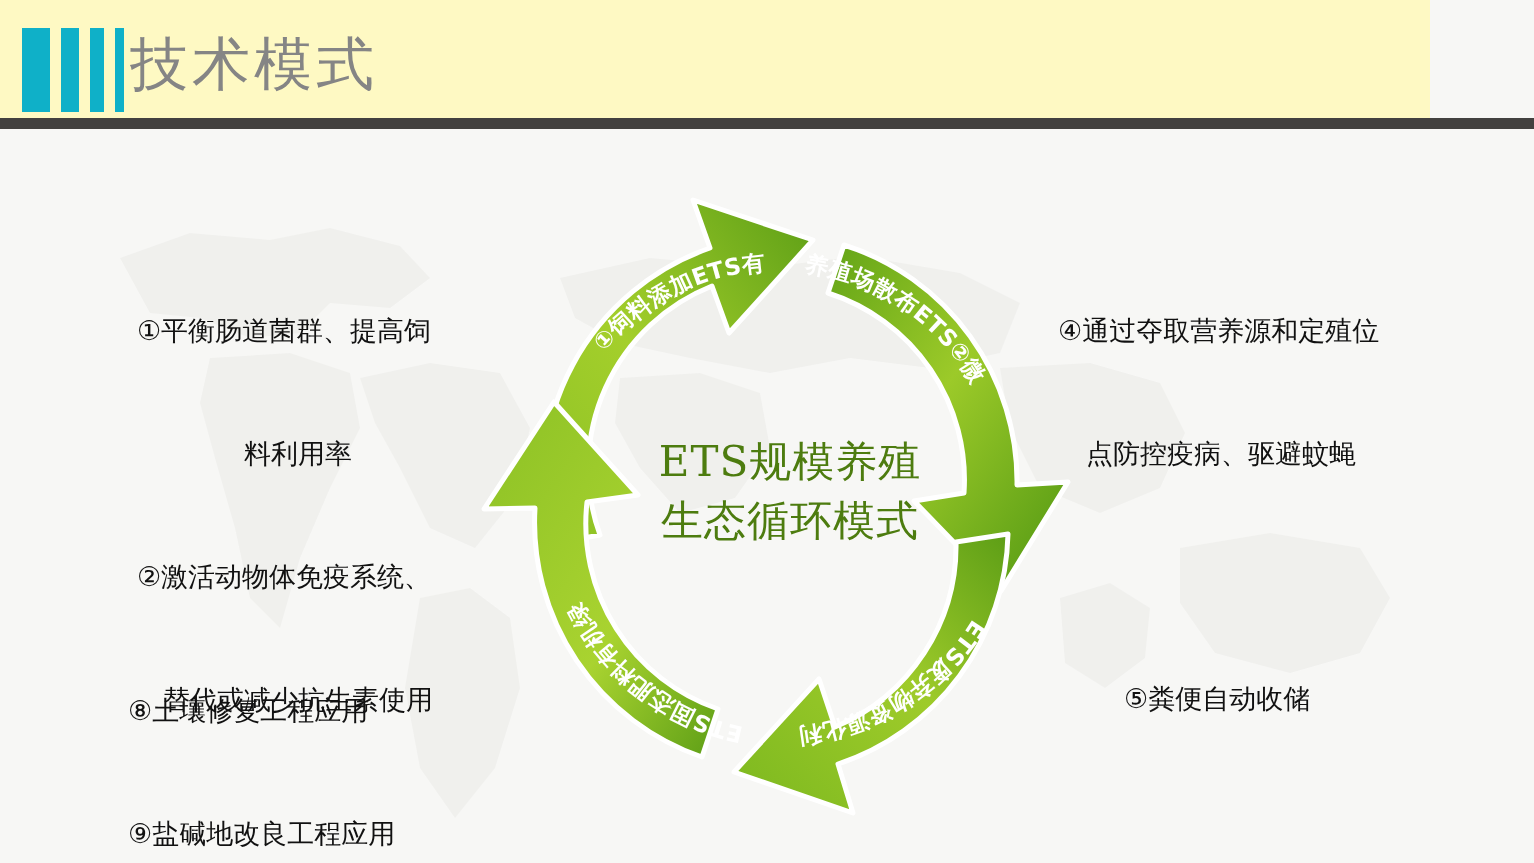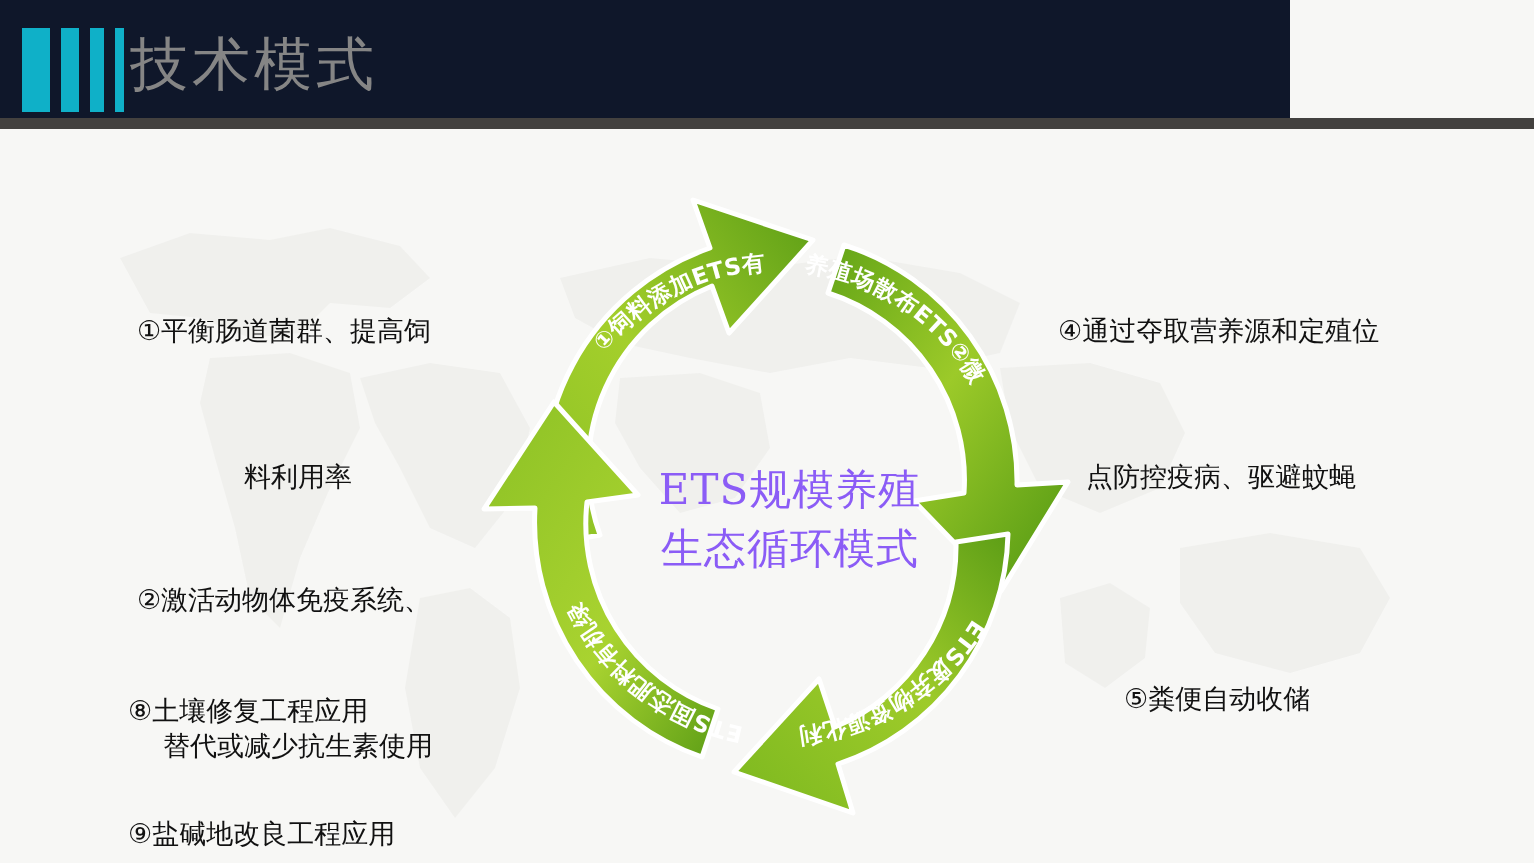--- a/index.html
+++ b/index.html
@@ -21,23 +21,23 @@
     left: 0; top: 128px;
     width: 1534px; height: 735px;
     opacity: 0.55;
     pointer-events: none;
   }
 
   
   .header {
     position: absolute;
     left: 0; top: 0;
-    width: 1290px;
+    width: 1430px;
     height: 128px;
-    background: #0f172a;
+    background: #fef9c3;
   }
   .bars {
     position: absolute;
     left: 22px;
     top: 28px;
     height: 84px;
     display: flex;
     align-items: flex-end;
   }
   .bar {
@@ -74,21 +74,21 @@
   
   .note {
     position: absolute;
     color: #111;
     font-size: 27px;
     line-height: 41px;
     white-space: pre;
     font-family: "DejaVu Sans", "Liberation Sans", sans-serif;
   }
   .note .ln { display: block; }
-  .note .ind { display: block; padding-left: 28px; margin-top: 23px; }
+  .note .ind { display: block; padding-left: 28px; }
 
   #note-1 { left: 135px; top: 228px; text-align: center; }
   #note-2 { left: 1058px; top: 228px; }
   #note-3 { left: 1124px; top: 596px; }
   #note-4 { left: 128px; top: 608px; }
 
   
   .cycle {
     position: absolute;
     left: 448px;
@@ -97,27 +97,26 @@
     height: 700px;
   }
   .cycle svg { display: block; }
 
   .center-title {
     position: absolute;
     left: 610px;
     top: 432px;
     width: 360px;
     text-align: center;
-    color: #8b5cf6;
+    color: #4d7c0f;
     font-family: "DejaVu Serif", "Liberation Serif", serif;
     font-size: 42px;
     line-height: 59px;
     font-weight: 400;
     letter-spacing: 1px;
-    margin-top: 28px;
   }
   .center-title span { display: block; white-space: nowrap; }
 
   
   .arc-label {
     font-family: "DejaVu Sans", "Liberation Sans", sans-serif;
     font-size: 23px;
     font-weight: bold;
     fill: #ffffff;
     letter-spacing: 0.5px;

